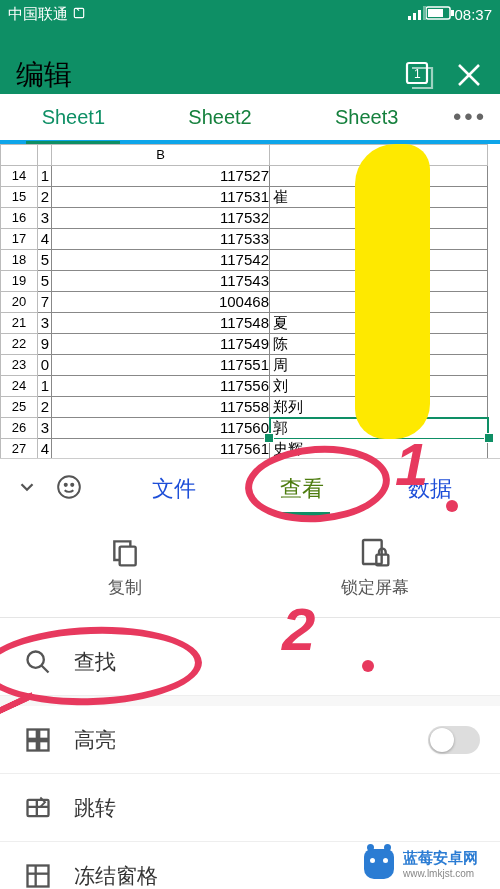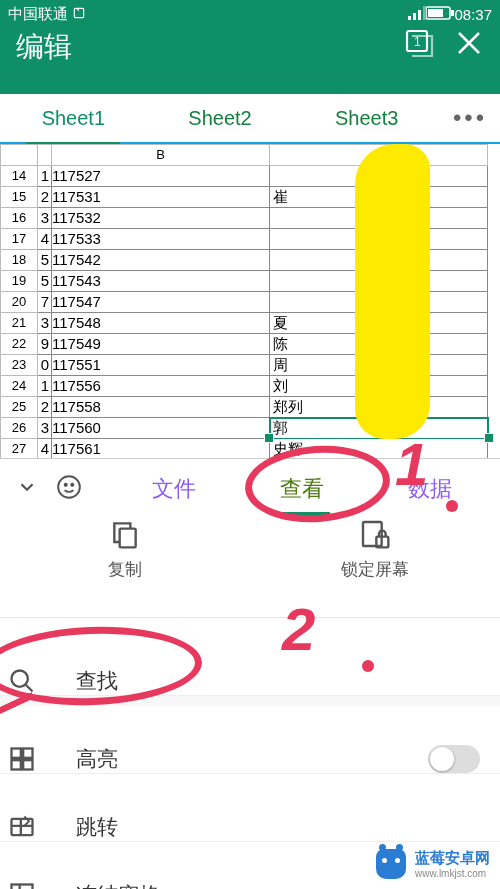--- a/index.html
+++ b/index.html
@@ -1,69 +1,69 @@
 <!DOCTYPE html>
 <html><head>
 <meta charset="utf-8">
 <style>
 *{margin:0;padding:0;box-sizing:border-box;font-family:"Helvetica Neue",Arial,"PingFang SC","Microsoft YaHei",sans-serif}
 body{width:500px;height:889px;background:#fff;overflow:hidden;position:relative}
 .status-bar{height:28px;background:#0e8f65;color:#fff;display:flex;align-items:center;justify-content:space-between;padding:0 8px;font-size:15px}
 .status-left{display:flex;align-items:center;gap:4px}
 .status-right{display:flex;align-items:flex-end;}
-.app-header{height:66px;background:#0e8f65;color:#ffffff;display:flex;align-items:flex-start;padding:0 16px}
+.app-header{height:66px;background:#0e8f65;color:#000000;display:flex;align-items:flex-end;padding:0 16px}
 .app-title{font-size:28px;font-weight:400;flex:1}
 .header-btn{margin-left:20px}
 .header-btn svg{width:30px;height:30px}
-.sheet-tabs{height:50px;display:flex;align-items:center;border-bottom:2px solid #0ea5e9}
+.sheet-tabs{height:50px;display:flex;align-items:center;border-bottom:4px solid #0ea5e9}
 .sheet-tab{flex:1;text-align:center;font-size:20px;color:#15803d;padding:14px 0;position:relative}
 .sheet-tab.active{color:#0e8f65}
 .sheet-tab.active::after{content:"";position:absolute;bottom:-1px;left:18%;right:18%;height:3px;background:#0e8f65}
 .more-tab{width:60px;text-align:center;font-size:24px;color:#666;letter-spacing:3px}
 .sheet-area{position:relative;height:314px;overflow:hidden;background:#fff}
 .col-headers{display:flex;height:22px}
 .corner{width:38px;border:1px solid #bbb;background:#fff}
 .col-h{border:1px solid #bbb;border-left:none;text-align:center;font-size:13px;background:#fff;color:#000;line-height:20px}
 .col-h-a{width:14px}
 .col-h-b{width:218px}
 .col-h-c{width:218px}
 .grid-row{display:flex;height:21px}
 .row-h{width:38px;border:1px solid #bbb;border-top:none;text-align:center;font-size:13px;background:#fff;color:#000;line-height:19px}
 .cell{border-right:1px solid #888;border-bottom:1px solid #888;line-height:19px;font-size:15px;overflow:hidden;white-space:nowrap;background:#fff}
 .cell-a{width:14px;text-align:right;padding-right:2px}
-.cell-b{width:218px;text-align:left}
+.cell-b{width:218px;text-align:right}
 .cell-c{width:218px;text-align:left;padding-left:3px}
 .sel{outline:2px solid #0e8f65;outline-offset:-1px}
 .sel-handle{position:absolute;width:10px;height:10px;background:#0e8f65;border:1px solid #fff}
 .yellow-blob{position:absolute;top:0;left:355px;width:75px;height:295px;background:#fee900;border-radius:40px 25px 35px 30px;z-index:5;pointer-events:none}
 .toolbar{height:60px;border-top:1px solid #ccc;display:flex;align-items:center;padding:0 6px;background:#fff;position:relative;z-index:10}
 .tb-ico{width:42px;text-align:center}
 .tb-tabs{flex:1;display:flex;justify-content:space-around;padding-left:20px}
-.tb-tab{font-size:22px;color:#8b5cf6;padding:6px 12px;position:relative}
+.tb-tab{font-size:22px;color:#1d4ed8;padding:6px 12px;position:relative}
 .tb-tab.active{color:#4d7c0f}
 .tb-tab.active::after{content:"";position:absolute;bottom:-6px;left:6px;right:6px;height:4px;background:#0e8f65}
 .action-row{height:100px;display:flex;background:#fff;border-bottom:1px solid #e5e5e5}
-.action{flex:1;display:flex;flex-direction:column;align-items:center;gap:8px;color:#555}
+.action{flex:1;display:flex;flex-direction:column;align-items:center;justify-content:center;gap:8px;color:#555}
 .action svg{width:32px;height:32px}
 .action-lbl{font-size:17px}
 .menu-list{background:#f7f7f7}
-.menu-item{height:68px;background:#fff;border-bottom:1px solid #eee;display:flex;align-items:flex-end;padding:0 8px;gap:40px;font-size:21px;color:#333;position:relative}
+.menu-item{height:68px;background:#fff;border-bottom:1px solid #eee;display:flex;align-items:center;padding:0 24px;gap:22px;font-size:21px;color:#333;position:relative}
 .menu-item svg{width:28px;height:28px;flex-shrink:0}
 .menu-item.sep{margin-top:10px}
 .toggle{position:absolute;right:20px;width:52px;height:28px;background:#ddd;border-radius:14px}
 .toggle::after{content:"";position:absolute;left:2px;top:2px;width:24px;height:24px;background:#fff;border-radius:50%;box-shadow:0 1px 3px rgba(0,0,0,.3)}
 .annot{position:absolute;pointer-events:none;z-index:50}
 .red-circle-1{border:7px solid #e7395e;border-radius:50%;width:145px;height:76px;top:446px;left:245px;transform:rotate(-4deg)}
 .red-circle-2{border:7px solid #e7395e;border-radius:50%;width:220px;height:78px;top:627px;left:-18px;transform:rotate(-2deg)}
 .red-1{color:#e7395e;font-size:60px;font-weight:bold;top:430px;left:395px;font-style:italic}
 .red-dot-1{width:12px;height:12px;background:#e7395e;border-radius:50%;top:500px;left:446px}
 .red-2{color:#e7395e;font-size:60px;font-weight:bold;top:595px;left:282px;font-style:italic}
 .red-dot-2{width:12px;height:12px;background:#e7395e;border-radius:50%;top:660px;left:362px}
 .red-tail{border-bottom:7px solid #e7395e;width:40px;top:700px;left:-5px;border-radius:0 0 20% 0;transform:rotate(-25deg)}
-.watermark{position:absolute;right:2px;bottom:6px;display:flex;align-items:center;gap:9px;background:rgba(255,255,255,.8);padding:4px 8px;border-radius:4px;font-size:15px;color:#2b7cd3;z-index:60}
+.watermark{position:absolute;right:14px;bottom:6px;display:flex;align-items:center;gap:9px;background:rgba(255,255,255,.8);padding:4px 8px;border-radius:4px;font-size:15px;color:#2b7cd3;z-index:60}
 .wm-ico{width:30px;height:30px;background:#2b7cd3;border-radius:8px 8px 10px 10px;position:relative}
 .wm-ico::before,.wm-ico::after{content:"";position:absolute;width:7px;height:7px;background:#2b7cd3;border-radius:50%;top:-5px}
 .wm-ico::before{left:3px}.wm-ico::after{right:3px}
 .wm-eye{position:absolute;width:5px;height:5px;background:#fff;border-radius:50%;top:9px}
 .wm-eye.l{left:6px}.wm-eye.r{right:6px}
 </style>
 </head>
 <body>
 
 <div class="status-bar">
@@ -155,21 +155,21 @@
       </div>
       <div class="grid-row">
         <div class="row-h">19</div>
         <div class="cell cell-a">5</div>
         <div class="cell cell-b">117543</div>
         <div class="cell cell-c"></div>
       </div>
       <div class="grid-row">
         <div class="row-h">20</div>
         <div class="cell cell-a">7</div>
-        <div class="cell cell-b">117547</div>
+        <div class="cell cell-b">100468</div>
         <div class="cell cell-c"></div>
       </div>
       <div class="grid-row">
         <div class="row-h">21</div>
         <div class="cell cell-a">3</div>
         <div class="cell cell-b">117548</div>
         <div class="cell cell-c">夏</div>
       </div>
       <div class="grid-row">
         <div class="row-h">22</div>

